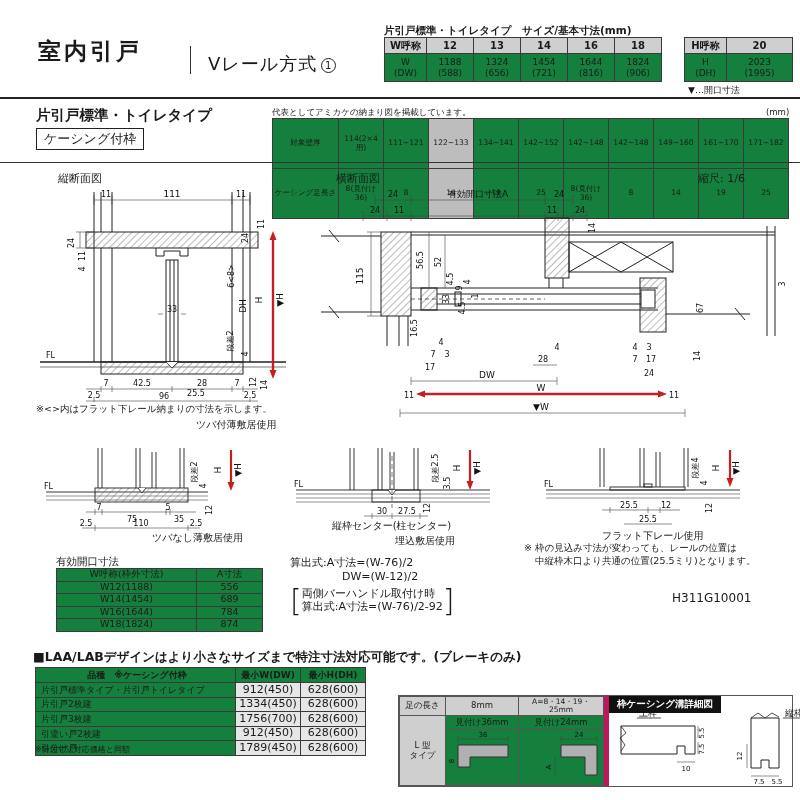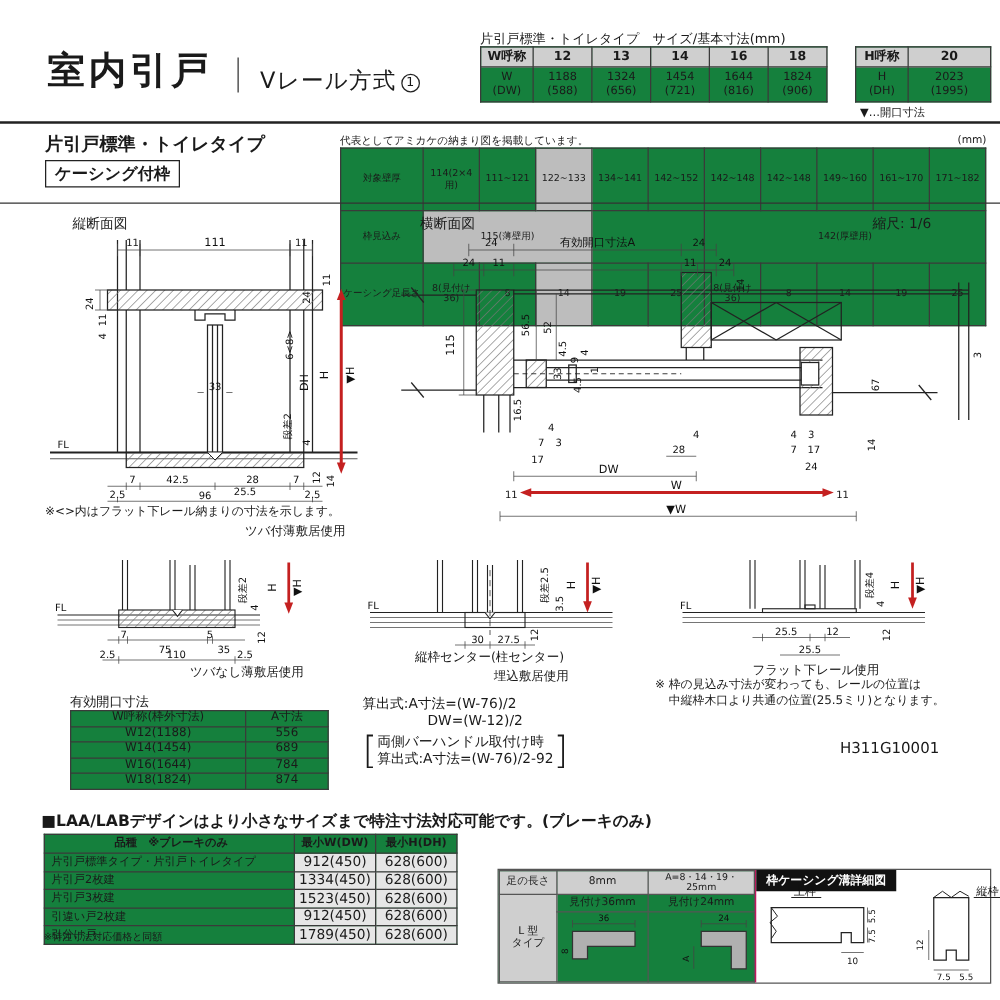--- a/index.html
+++ b/index.html
@@ -2,33 +2,33 @@
 <html style="--accent-red: #c42020; --shade-gray: #bdbdbd; --header-gray: #cfcfcf; --cell-gray: #e6e6e6;"><head>
 <meta charset="utf-8">
 <style>
 *{margin:0;padding:0;box-sizing:border-box}
 html,body{width:800px;height:800px;background:#fff;font-family:"DejaVu Sans","Liberation Sans",sans-serif;color:#1a1a1a;overflow:hidden}
 body{position:relative}
 .abs{position:absolute}
 table{border-collapse:collapse;background:#15803d}
 td,th{border:1px solid #3a3a3a;text-align:center;vertical-align:middle;line-height:1.12;padding:0 2px}
 .preline{white-space:pre-line}
-.title{left:38px;top:36px;font-size:30px;font-weight:bold;letter-spacing:3px}
+.title{left:38px;top:36px;font-size:23px;font-weight:bold;letter-spacing:3px}
 .titlesep{left:190px;top:46px;width:1px;height:28px;background:#333}
 .method{left:208px;top:52px;font-size:18px;letter-spacing:1px}
 .circ{display:inline-flex;align-items:center;justify-content:center;width:15px;height:15px;border:1.2px solid #222;border-radius:50%;font-size:10px;margin-left:4px;vertical-align:1px}
-.sizetitle{left:384px;top:24px;font-size:10.5px;font-weight:normal}
+.sizetitle{left:384px;top:24px;font-size:10.5px;font-weight:bold}
 .sizetable{font-size:9.5px}
 .sizetable th{background:var(--header-gray,#cfcfcf);height:16px;font-size:10px}
 .sizetable td{height:28px;font-size:9px}
 .legend{left:688px;top:84px;font-size:9px}
 .rule1{left:0;top:97px;width:800px;height:2px;background:#222}
 .rule2{left:0;top:162px;width:800px;height:1px;background:#333}
 .casingtitle{left:36px;top:106px;font-size:14.5px;font-weight:bold}
-.casingbadge{left:36px;top:128px;font-size:13px;font-weight:bold;border:1px solid #222;padding:1px 7px}
+.casingbadge{left:36px;top:128px;font-size:13px;font-weight:normal;border:1px solid #222;padding:1px 7px}
 .casingnote{left:272px;top:107px;font-size:8.5px}
 .casingunit{left:766px;top:107px;font-size:8.5px}
 .casingtable{left:272px;top:118px;font-size:7.6px}
 .casingtable td{height:13px;padding:16px 1px}
 .casingtable .lab{width:66px}
 .casingtable .c{width:45px}
 .sh{background:var(--shade-gray,#bdbdbd)}
 .seclabel{font-size:11px}
 .note{font-size:9.5px}
 .cap{font-size:10px}
@@ -53,21 +53,21 @@
 .customtable th{height:15px;font-size:9px}
 .customtable td{height:14.6px}
 .customtable .n{width:200px;text-align:left;padding-left:5px}
 .customtable .v{width:65px;background:var(--cell-gray,#e6e6e6);font-size:11px}
 .footnote{left:35px;top:744px;font-size:8px}
 .legblock{left:398px;top:695px;width:395px;height:92px;border:1px solid #555;display:flex}
 .legtable{font-size:8.5px;height:100%}
 .legtable td{border:1px solid #555}
 .legtable .g{background:var(--header-gray,#cfcfcf)}
 .legtable .small{font-size:7.5px}
-.detailpane{flex:1;position:relative;border-left:1px solid #be185d}
+.detailpane{flex:1;position:relative;border-left:5px solid #be185d}
 .detailtitle{position:absolute;left:0px;top:0px;background:#111;color:#fff;font-size:9.5px;padding:2px 8px;font-weight:bold}
 </style>
 </head>
 <body>
 
 <div class="abs title">室内引戸</div>
 <div class="abs titlesep"></div>
 <div class="abs method"><span>Vレール方式</span><span class="circ">1</span></div>
 
 <div class="abs sizetitle">片引戸標準・トイレタイプ　サイズ/基本寸法(mm)</div>
@@ -125,26 +125,20 @@
     <td class="c">114(2×4用)</td>
     <td class="c">111~121</td>
     <td class="c sh">122~133</td>
     <td class="c">134~141</td>
     <td class="c">142~152</td>
     <td class="c">142~148</td>
     <td class="c">142~148</td>
     <td class="c">149~160</td>
     <td class="c">161~170</td>
     <td class="c">171~182</td>
-  </tr>
-  <tr>
-    <td class="lab">枠見込み</td>
-    <td class="sh" colspan="3">115(薄壁用)</td>
-    <td colspan="2"></td>
-    <td colspan="5">142(厚壁用)</td>
   </tr>
   <tr>
     <td class="lab">ケーシング足長さ</td>
     <td>8(見付け36)</td>
     <td>8</td>
     <td class="sh">14</td>
     <td>19</td>
     <td>25</td>
     <td>8(見付け36)</td>
     <td>8</td>
@@ -533,37 +527,37 @@
     </div>
     <span class="br">]</span>
   </div>
 </div>
 <div class="abs doccode">H311G10001</div>
 
 <div class="abs bottomtitle">■LAA/LABデザインはより小さなサイズまで特注寸法対応可能です。(ブレーキのみ)</div>
 <table class="abs customtable">
   <tbody>
       <tr>
-        <th class="n" style="text-align:center">品種　※ブレーキのみ</th>
+        <th class="n" style="text-align:center">品種　※ケーシング付枠</th>
         <th>最小W(DW)</th>
         <th>最小H(DH)</th>
       </tr>
   <tr>
         <td class="n">片引戸標準タイプ・片引戸トイレタイプ</td>
         <td class="v">912(450)</td>
         <td class="v">628(600)</td>
       </tr>
   <tr>
         <td class="n">片引戸2枚建</td>
         <td class="v">1334(450)</td>
         <td class="v">628(600)</td>
       </tr>
   <tr>
         <td class="n">片引戸3枚建</td>
-        <td class="v">1523(450)</td>
+        <td class="v">1756(700)</td>
         <td class="v">628(600)</td>
       </tr>
   <tr>
         <td class="n">引違い戸2枚建</td>
         <td class="v">912(450)</td>
         <td class="v">628(600)</td>
       </tr>
   <tr>
         <td class="n">引分け戸</td>
         <td class="v">1789(450)</td>

